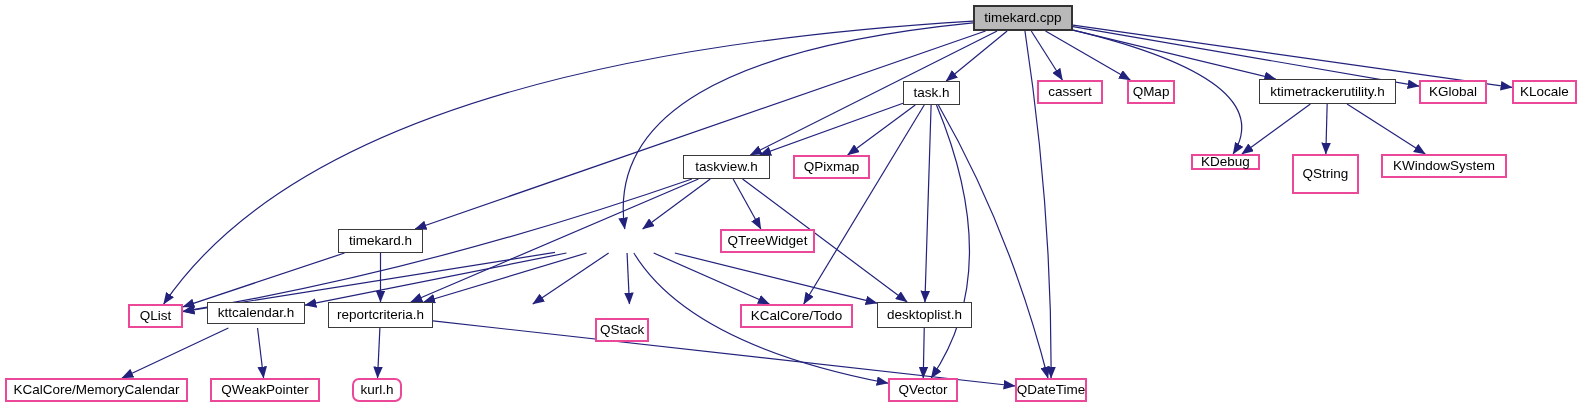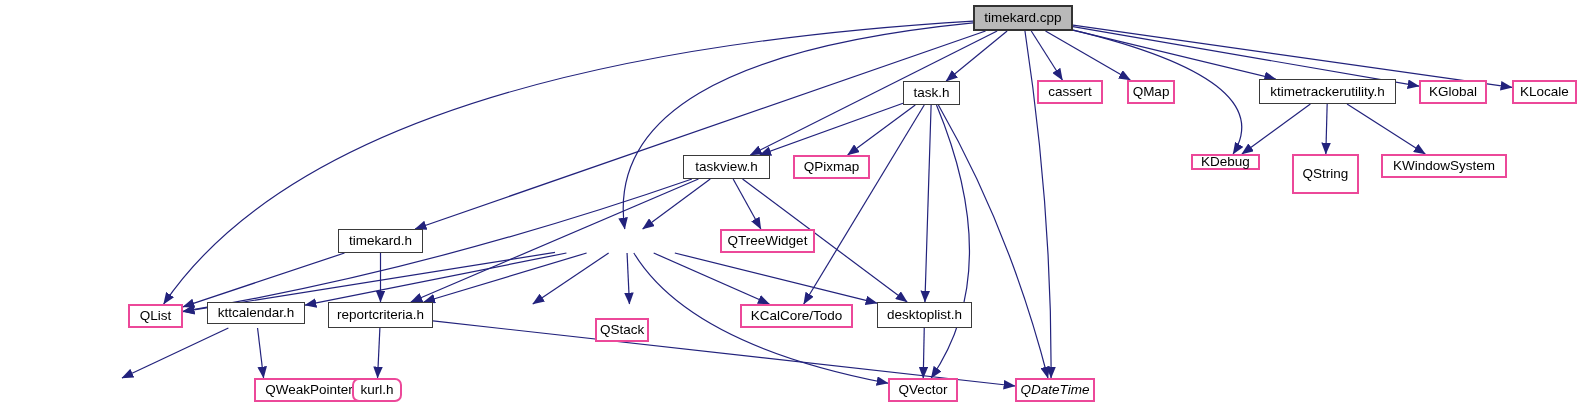--- a/index.html
+++ b/index.html
@@ -81,17 +81,18 @@
     <div class="node system" style="left: 1292px; top: 154px; width: 67px; height: 40px;">QString</div>
     <div class="node system" style="left: 1381px; top: 154px; width: 126px; height: 24px;">KWindowSystem</div>
     <div class="node project" style="left: 338px; top: 229px; width: 85px; height: 24px;">timekard.h</div>
     <div class="node system" style="left: 720px; top: 229px; width: 95px; height: 24px;">QTreeWidget</div>
     <div class="node system" style="left: 128px; top: 304px; width: 55px; height: 24px;">QList</div>
     <div class="node project" style="left: 207px; top: 302px; width: 98px; height: 22px;">kttcalendar.h</div>
     <div class="node project" style="left: 328px; top: 302px; width: 105px; height: 26px;">reportcriteria.h</div>
     <div class="node system" style="left: 595px; top: 304px; width: 54px; height: 24px; margin-top: 14px;">QStack</div>
     <div class="node system" style="left: 740px; top: 304px; width: 113px; height: 24px;">KCalCore/Todo</div>
     <div class="node project" style="left: 877px; top: 302px; width: 95px; height: 26px;">desktoplist.h</div>
-    <div class="node system" style="left: 210px; top: 378px; width: 110px; height: 24px; margin-left: 44px;">QWeakPointer</div>
+    <div class="node system" style="left: 5px; top: 378px; width: 183px; height: 24px;">KCalCore/MemoryCalendar</div>
+    <div class="node system" style="left: 210px; top: 378px; width: 110px; height: 24px;">QWeakPointer</div>
     <div class="node system" style="left: 352px; top: 378px; width: 50px; height: 24px; border-radius: 7px;">kurl.h</div>
     <div class="node system" style="left: 888px; top: 378px; width: 70px; height: 24px;">QVector</div>
-    <div class="node system" style="left: 1015px; top: 378px; width: 80px; height: 24px; font-style: italic;">QDateTime</div>
+    <div class="node system" style="left: 1015px; top: 378px; width: 72px; height: 24px;">QDateTime</div>
   </div>
 
 </body></html>

